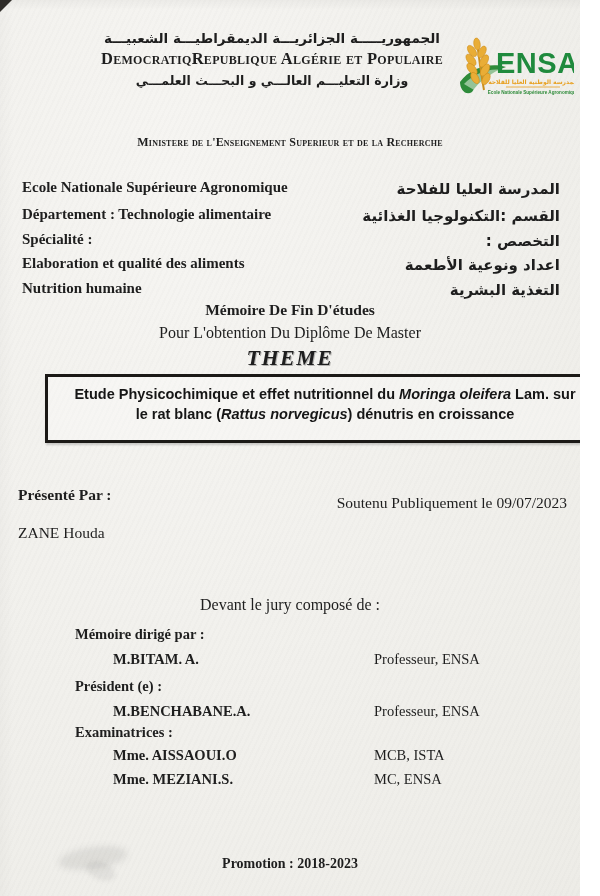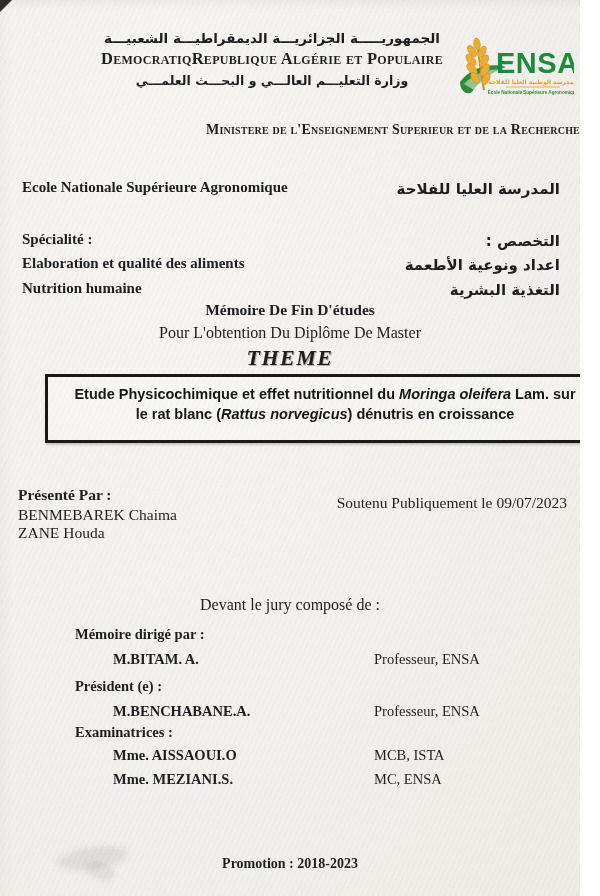--- a/index.html
+++ b/index.html
@@ -18,21 +18,21 @@
   .corner-mark{
     top:0;left:0;width:0;height:0;
     border-top:12px solid #15120f;border-right:12px solid transparent;
     opacity:.88;
   }
   
   .hdr{left:52px;top:30px;width:440px;text-align:center;}
   .ar-line1{font-family:"DejaVu Sans",sans-serif;font-weight:bold;font-size:13.5px;direction:rtl;}
   .fr-republic{font-variant:small-caps;font-weight:bold;font-size:16.5px;margin-top:3px;letter-spacing:.3px;}
   .ar-line2{font-family:"DejaVu Sans",sans-serif;font-weight:bold;font-size:12.5px;margin-top:4px;direction:rtl;}
-  .ministry{top:117px;font-variant:small-caps;font-weight:bold;font-size:14px;line-height:25px;letter-spacing:.2px;text-align:right;}
+  .ministry{top:130px;font-variant:small-caps;font-weight:bold;font-size:12px;line-height:25px;letter-spacing:.2px;}
   
   .logo{right:6px;top:32px;width:120px;height:74px;}
   
   .info{top:179px;left:22px;right:20px;height:130px;}
   .info-row{position:absolute;left:0;right:0;height:24px;}
   .info-fr{position:absolute;left:0;top:0;font-weight:bold;font-size:15px;}
   .info-ar{position:absolute;right:0;top:1px;font-family:"DejaVu Sans",sans-serif;font-weight:bold;font-size:15px;direction:rtl;}
   .memoire{top:301px;font-weight:bold;font-size:15.5px;}
   .purpose{top:324px;font-size:16px;}
   .theme-heading{top:345px;font-weight:bold;font-style:italic;font-size:22px;letter-spacing:1.5px;text-shadow:1px 1px 0 rgba(0,0,0,0.25);}
@@ -109,20 +109,24 @@
 
   <div class="abs ctr ministry">
     <div>Ministere de l'Enseignement Superieur et de la Recherche</div>
   </div>
 
   <div class="abs info">
     <div class="info-row" style="top:0px">
       <span class="info-fr">Ecole Nationale Supérieure Agronomique</span>
       <span class="info-ar">المدرسة العليا للفلاحة</span>
     </div>
+    <div class="info-row" style="top:27px">
+      <span class="info-fr">Département : Technologie alimentaire</span>
+      <span class="info-ar">القسم :التكنولوجيا الغذائية</span>
+    </div>
     <div class="info-row" style="top:76px">
       <span class="info-fr">Elaboration et qualité des aliments</span>
       <span class="info-ar">اعداد ونوعية الأطعمة</span>
     </div>
     <div class="info-row" style="top:52px">
       <span class="info-fr">Spécialité :</span>
       <span class="info-ar">التخصص :</span>
     </div>
     <div class="info-row" style="top:101px">
       <span class="info-fr">Nutrition humaine</span>
@@ -132,21 +136,20 @@
 
   <div class="abs ctr memoire">Mémoire De Fin D'études</div>
   <div class="abs ctr purpose">Pour L'obtention Du Diplôme De Master</div>
 
   <div class="abs ctr theme-heading">THEME</div>
   <div class="abs theme-box">
     <span>Etude Physicochimique et effet nutritionnel du </span><i>Moringa oleifera</i><span> Lam. sur le rat blanc (</span><i>Rattus norvegicus</i><span>) dénutris en croissance</span>
   </div>
 
   <div class="abs presented-label">Présenté Par :</div>
-  <div class="abs author-1">BENMEBAREK Chaima</div>
   <div class="abs author-2">ZANE Houda</div>
   <div class="abs defense">Soutenu Publiquement le 09/07/2023</div>
 
   <div class="abs ctr jury-heading">Devant le jury composé de :</div>
 
   <div class="abs jury-role r0">Mémoire dirigé par :</div>
   <div class="abs jury-name n0">M.BITAM. A.</div>
   <div class="abs jury-title n0">Professeur, ENSA</div>
 
   <div class="abs jury-role r1">Président (e) :</div>

